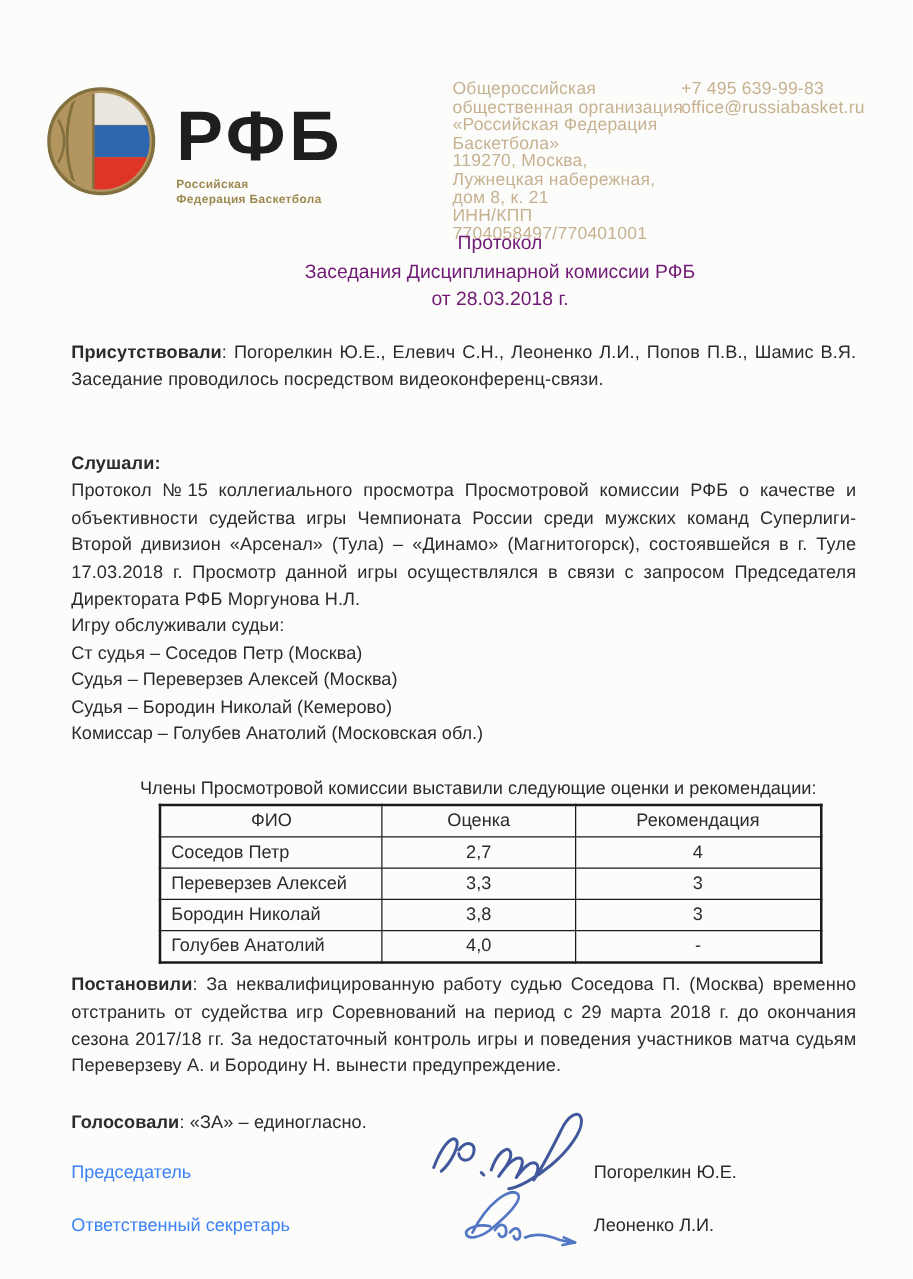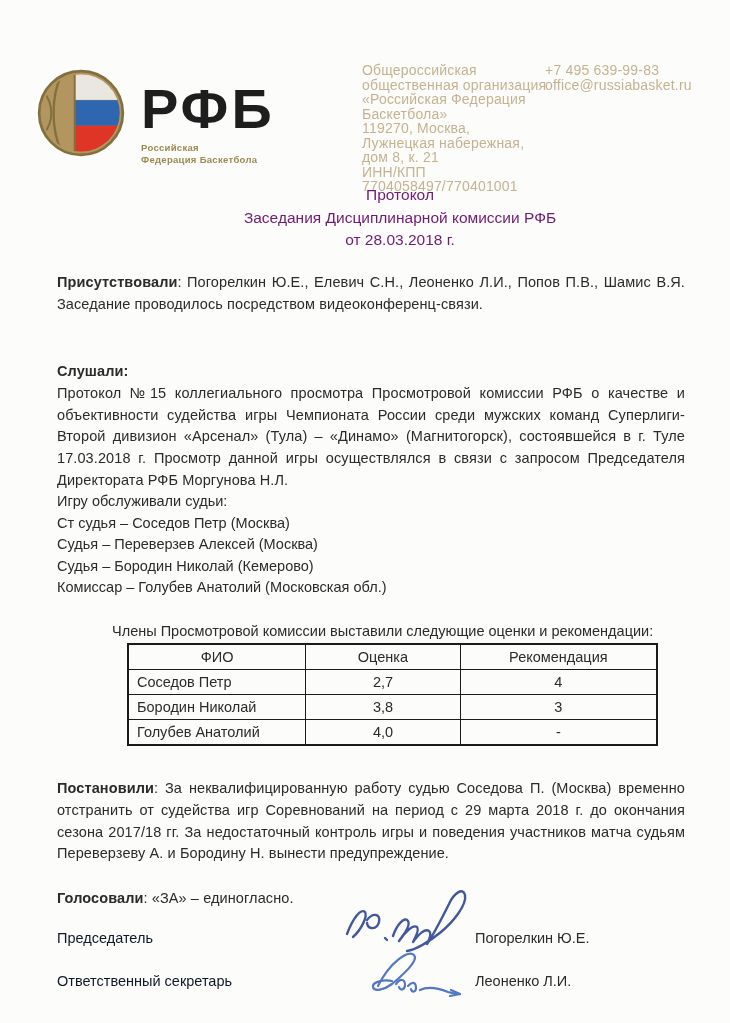--- a/index.html
+++ b/index.html
@@ -30,21 +30,21 @@
   
   .ratings-table-wrap { left:127px; top:643px; width:531px; }
   table.ratings { width:100%; border-collapse:collapse; border:2px solid #1b1b1b; font-size:14.5px; }
   table.ratings th, table.ratings td { border:1.5px solid #1b1b1b; height:22.8px; padding:4px 8px; font-weight:normal; vertical-align:middle; }
   table.ratings th { text-align:center; }
   table.ratings td.c-name { text-align:left; width:33.6%; }
   table.ratings td.c-score { text-align:center; width:29.2%; }
   table.ratings td.c-rec { text-align:center; width:37.2%; }
   .resolution { left:57px; top:778px; width:628px; }
   .voting { left:57px; top:888px; width:628px; text-align:left; }
-  .sig-role { font-size:14.5px; color:#0f172a; }
+  .sig-role { font-size:14.5px; color:#3b82f6; }
   .sig-name { font-size:14.5px; color:#2b2b2b; }
   .role-1 { left:57px; top:930px; }
   .name-1 { left:475px; top:930px; }
   .role-2 { left:57px; top:973px; }
   .name-2 { left:475px; top:973px; }
   .sig1 { left:335px; top:884px; width:165px; height:74px; }
   .sig2 { left:362px; top:944px; width:127px; height:58px; }
   .sigpath { fill:none; stroke-linecap:round; stroke-linejoin:round; }
 </style>
 </head>
@@ -119,20 +119,25 @@
           <th>Рекомендация</th>
         </tr>
       </thead>
       <tbody>
         <tr>
           <td class="c-name">Соседов Петр</td>
           <td class="c-score">2,7</td>
           <td class="c-rec">4</td>
         </tr>
         <tr>
+          <td class="c-name">Переверзев Алексей</td>
+          <td class="c-score">3,3</td>
+          <td class="c-rec">3</td>
+        </tr>
+        <tr>
           <td class="c-name">Бородин Николай</td>
           <td class="c-score">3,8</td>
           <td class="c-rec">3</td>
         </tr>
         <tr>
           <td class="c-name">Голубев Анатолий</td>
           <td class="c-score">4,0</td>
           <td class="c-rec">-</td>
         </tr>
       </tbody>

